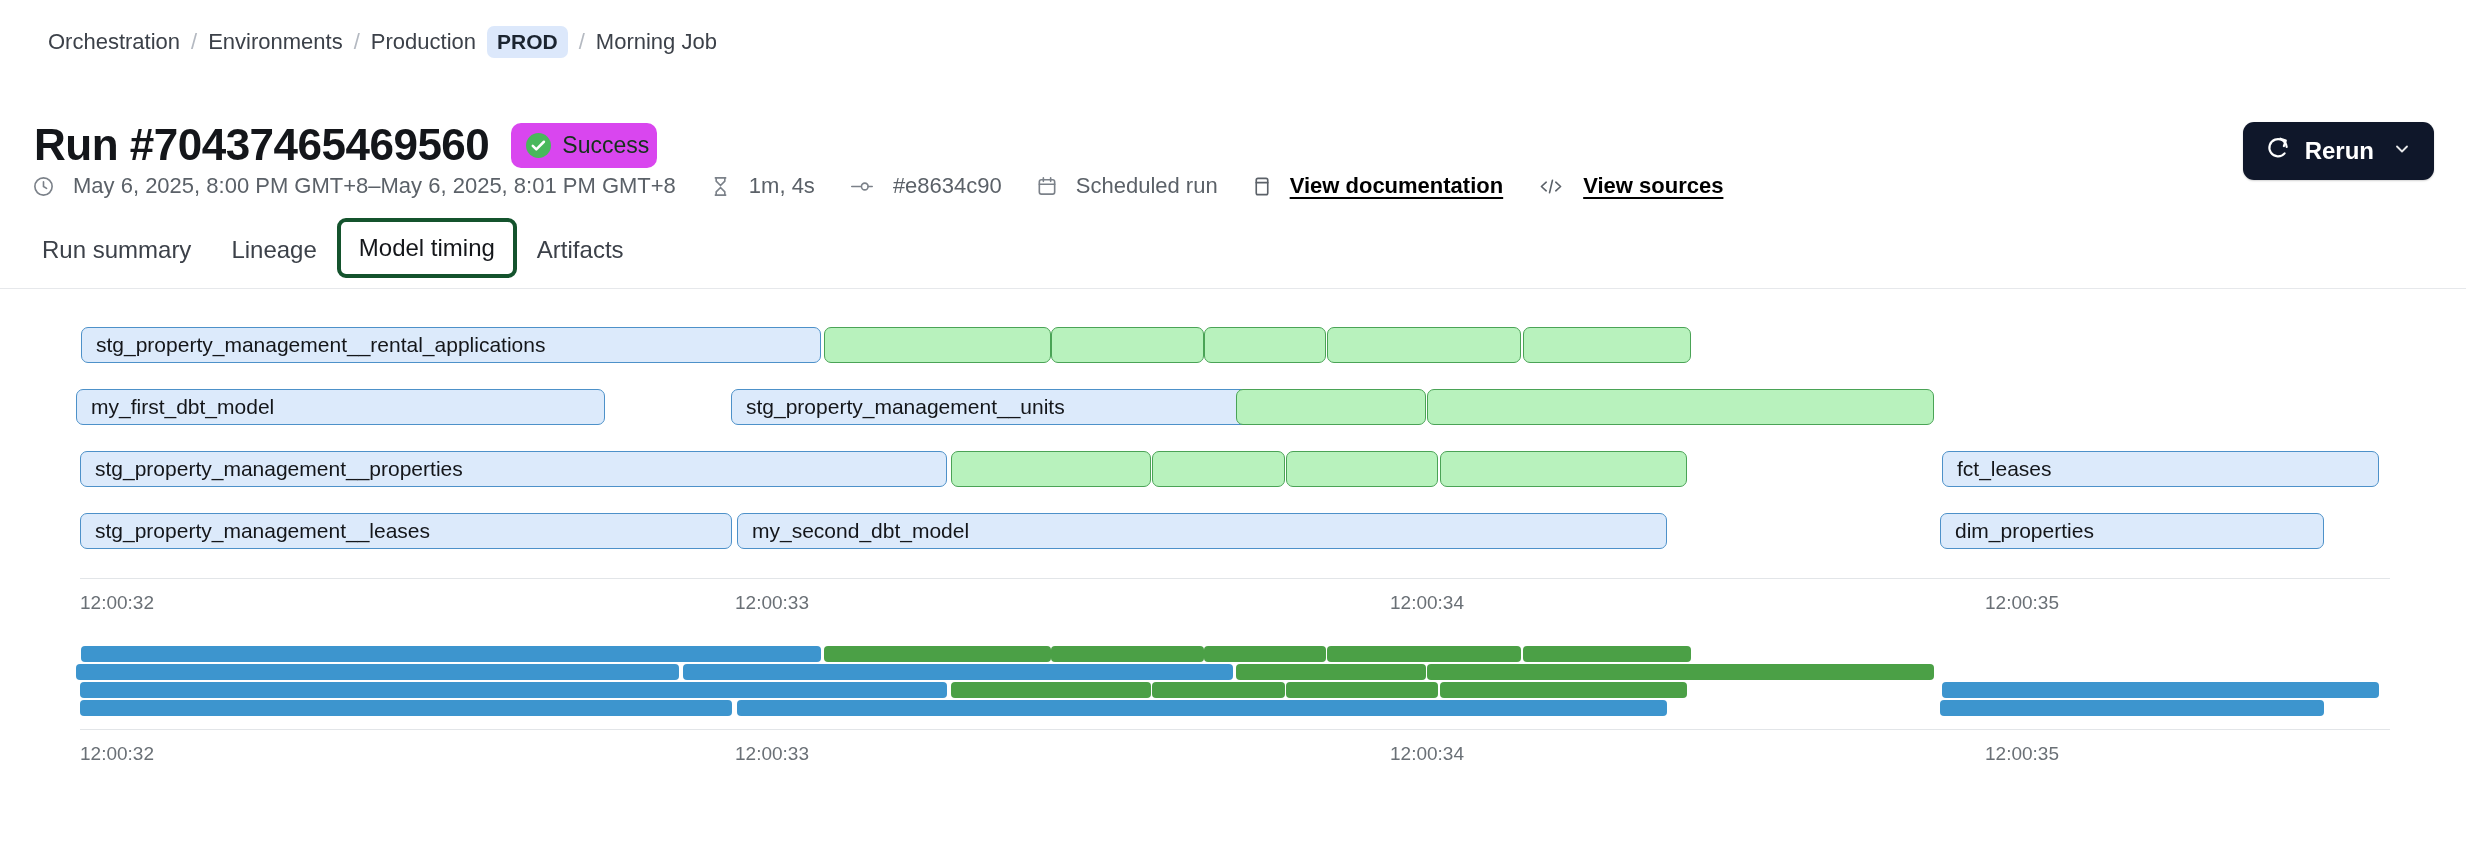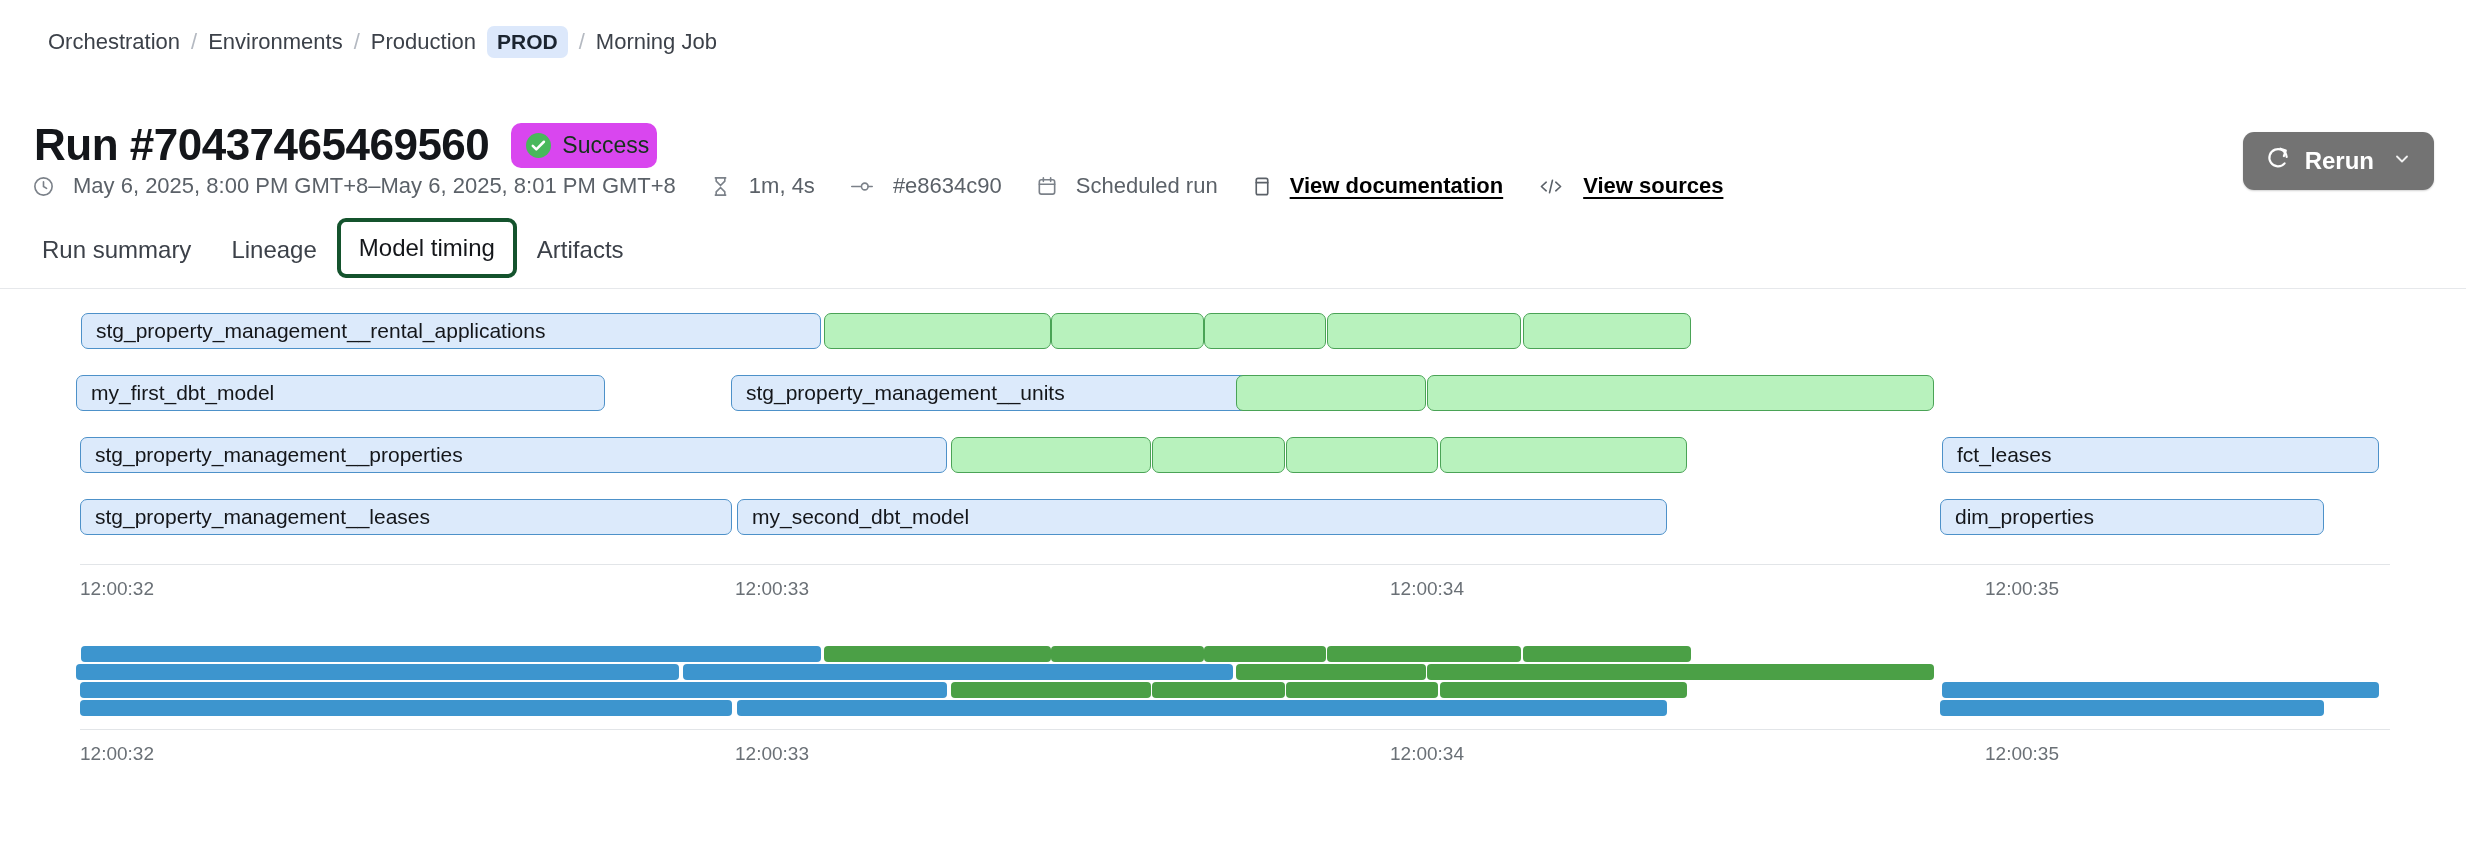--- a/index.html
+++ b/index.html
@@ -46,25 +46,24 @@
     width:25px;height:25px;border-radius:50%;
     background:#49b85c;display:flex;align-items:center;justify-content:center;
     flex:0 0 auto;
   }
   .check-circle svg{display:block;}
 
   
   .rerun-btn{
     position:absolute;right:32px;top:122px;
     display:flex;align-items:center;gap:14px;
-    background:#737373;color:#ffffff;
+    background:#0f172a;color:#ffffff;
     border-radius:11px;padding:13px 22px;
     font-size:24px;font-weight:600;cursor:pointer;
     box-shadow:0 1px 2px rgba(0,0,0,.18);
-    margin-top:10px;
   }
   .rerun-btn .caret{font-size:17px;opacity:.9;margin-left:4px;}
 
   
   .meta-row{
     position:absolute;left:32px;top:172px;
     display:flex;align-items:center;
     font-size:22px;line-height:28px;color:#5b6168;
   }
   .meta-item{display:flex;align-items:center;gap:18px;margin-right:34px;white-space:nowrap;}
@@ -87,21 +86,21 @@
   }
   .tab.active{
     color:#14161a;font-weight:500;
     border:4px solid #14532d;background:#ffffff;
   }
   .tab-underline{
     position:absolute;left:0;top:288px;width:2466px;height:1px;background:#e6e8eb;
   }
 
   
-  .gantt{position:absolute;left:0;top:304px;width:2466px;}
+  .gantt{position:absolute;left:0;top:318px;width:2466px;}
   .track{position:relative;height:62px;}
   .bar{
     position:absolute;top:9px;height:36px;
     border-radius:7px;box-sizing:border-box;
     display:flex;align-items:center;
     overflow:hidden;white-space:nowrap;
     font-size:21px;line-height:24px;
   }
   .bar.blue{
     background:#dceafb;border:1.5px solid #4d91c9;color:#14161a;

